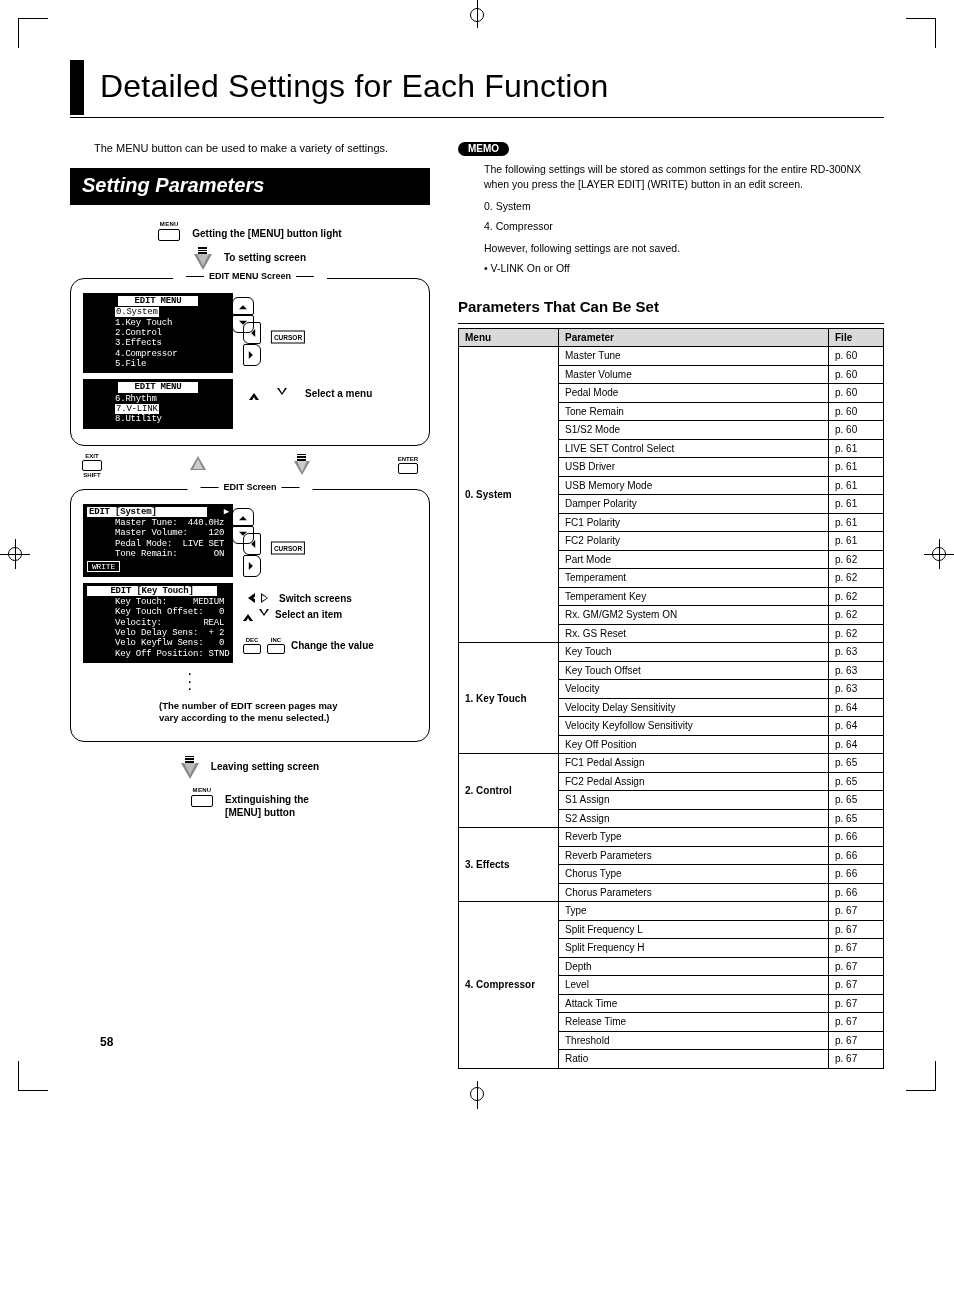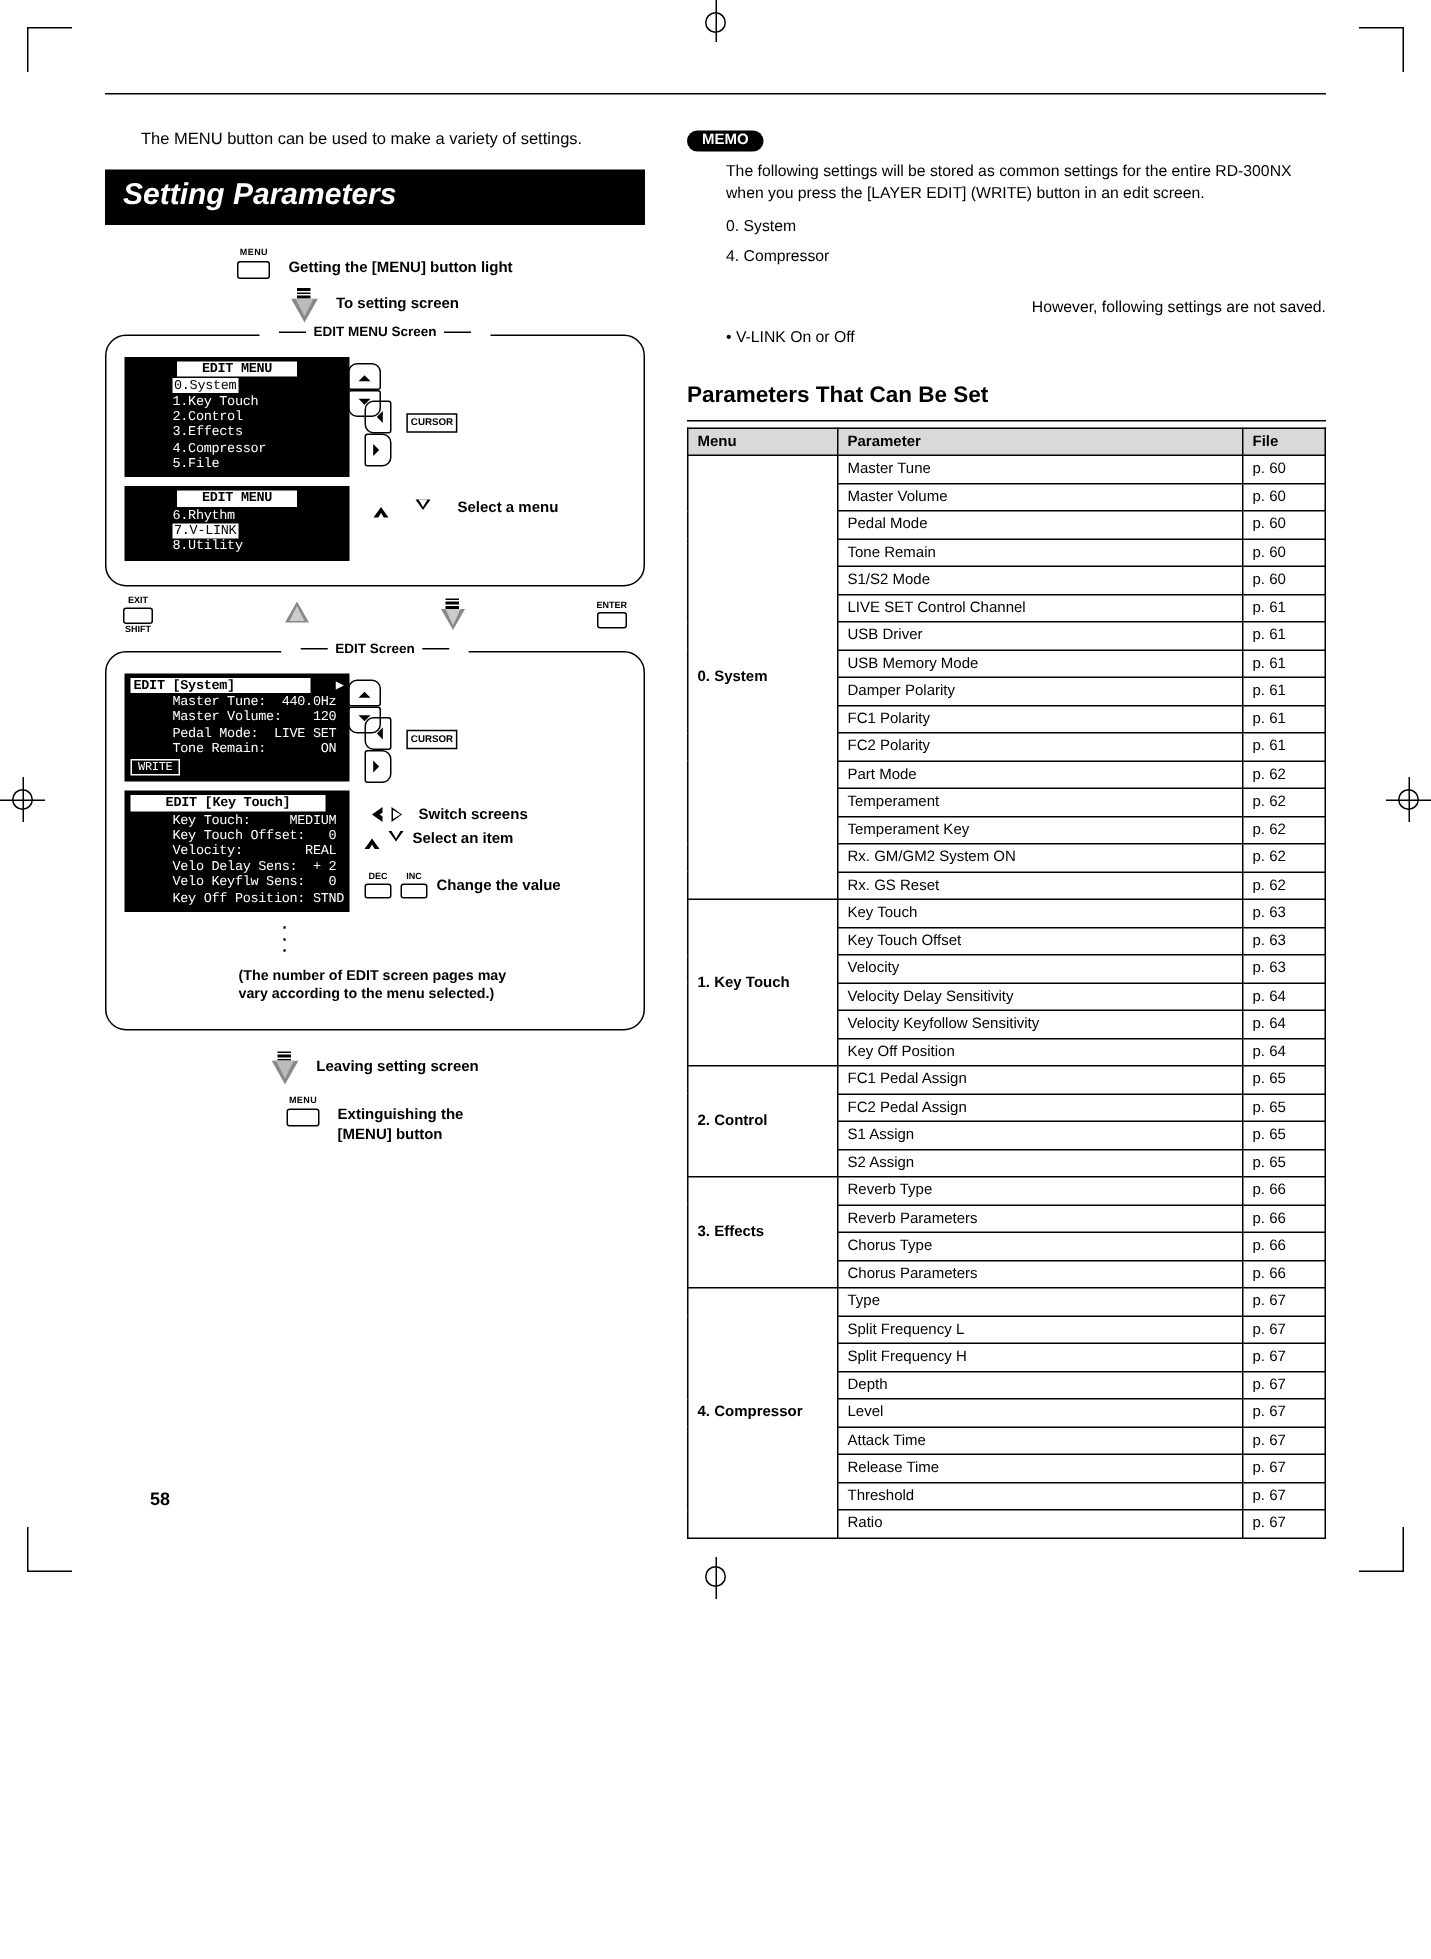--- a/index.html
+++ b/index.html
@@ -221,20 +221,21 @@
 <div class="corner-br"></div>
 <div class="side-cross-l">
     <div class="circ"></div>
   </div>
 <div class="side-cross-r">
     <div class="circ"></div>
   </div>
 
 <div class="page-title">
   <div class="bar"></div>
+  <h1>Detailed Settings for Each Function</h1>
 </div>
 <div class="page-title-rule"></div>
 
 <div class="cols">
   <div class="left">
     <p class="intro">The MENU button can be used to make a variety of settings.</p>
     <div class="section-head">Setting Parameters</div>
 
     <div class="flow">
 
@@ -419,21 +420,21 @@
     </div>
   </div>
 
   <div class="right">
     <span class="memo-badge">MEMO</span>
     <p class="memo-body">The following settings will be stored as common settings for the entire RD-300NX when you press the [LAYER EDIT] (WRITE) button in an edit screen.</p>
     <div class="memo-list">
       <div>0. System</div>
       <div>4. Compressor</div>
     </div>
-    <p class="memo-body" style="margin-top:16px;text-align:right;">However, following settings are not saved.</p>
+    <p class="memo-body" style="margin-top:4px;">However, following settings are not saved.</p>
     <div class="memo-bullet">V-LINK On or Off</div>
 
     <h3 class="subhead">Parameters That Can Be Set</h3>
     <div class="subhead-rule"></div>
 
     <table class="params">
       <colgroup>
           <col style="width:100px">
           <col>
           <col style="width:55px">
@@ -461,21 +462,21 @@
           </tr>
           <tr>
             <td>Tone Remain</td>
             <td class="page">p. 60</td>
           </tr>
           <tr>
             <td>S1/S2 Mode</td>
             <td class="page">p. 60</td>
           </tr>
           <tr>
-            <td>LIVE SET Control Channel</td>
+            <td>LIVE SET Control Select</td>
             <td class="page">p. 61</td>
           </tr>
           <tr>
             <td>USB Driver</td>
             <td class="page">p. 61</td>
           </tr>
           <tr>
             <td>USB Memory Mode</td>
             <td class="page">p. 61</td>
           </tr>

